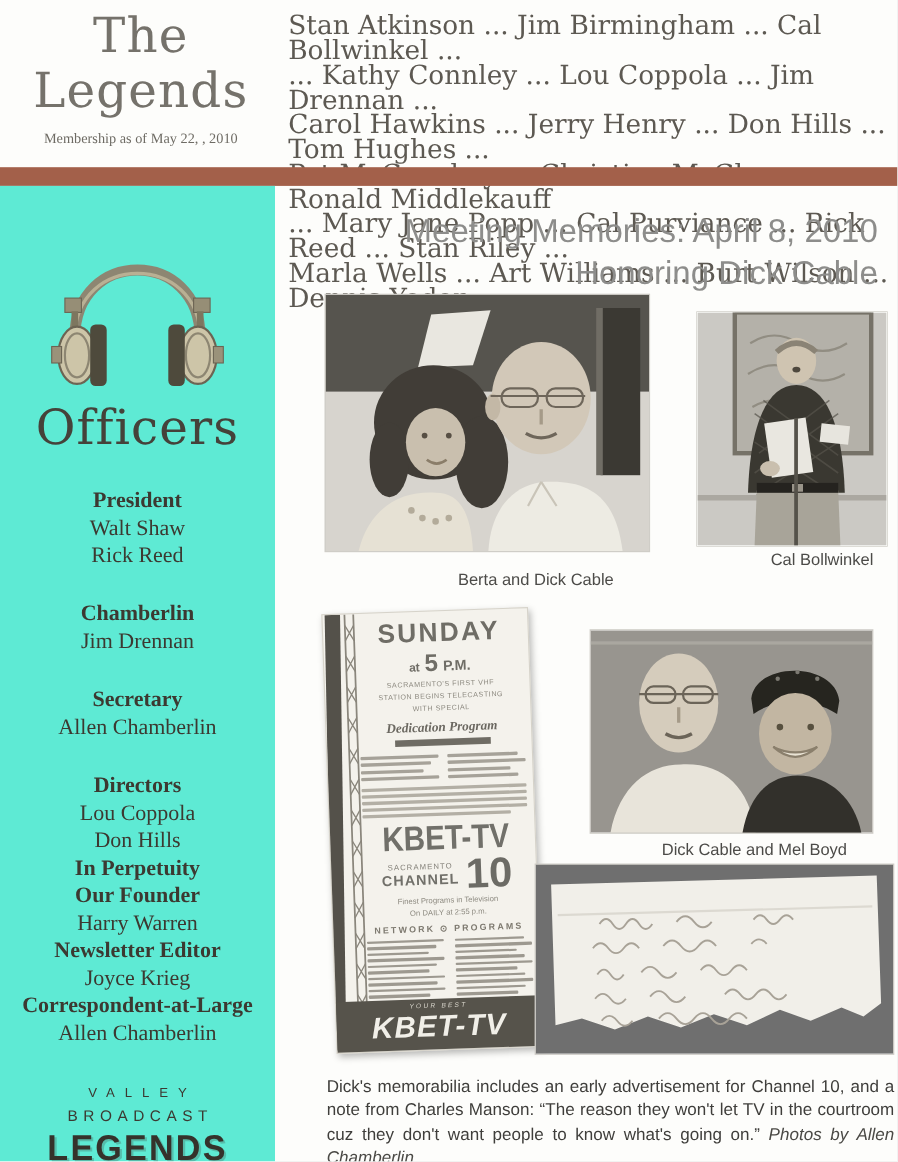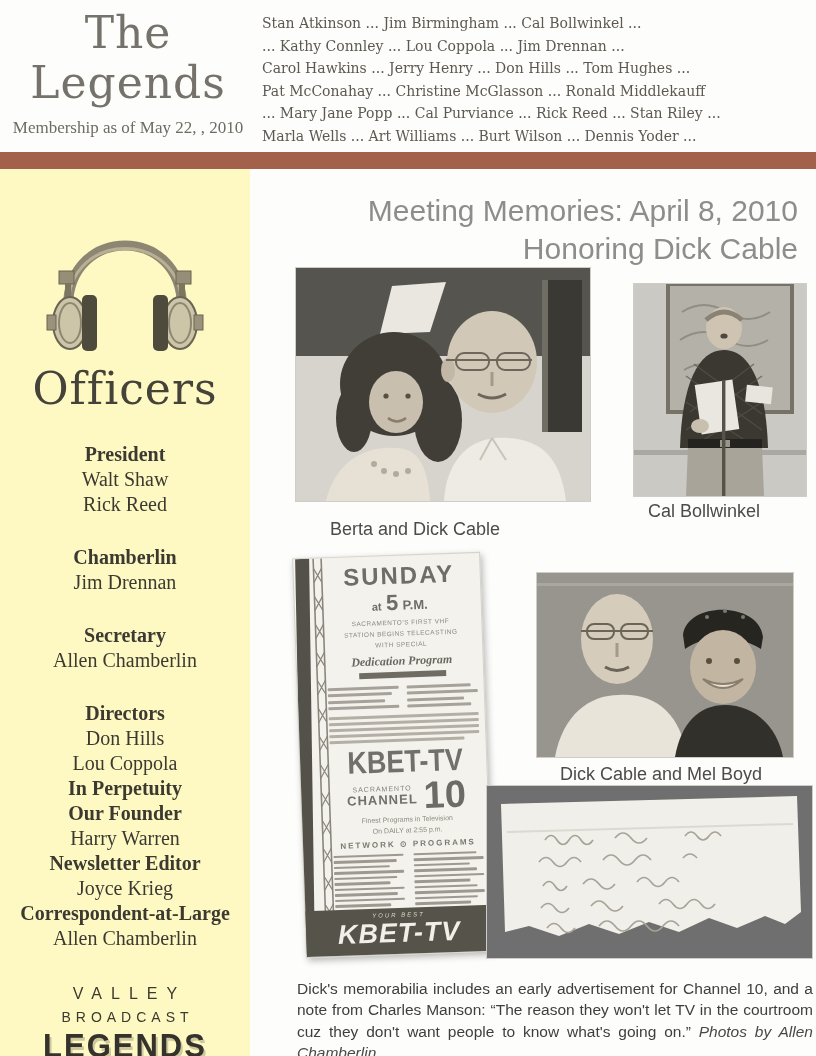--- a/index.html
+++ b/index.html
@@ -1,46 +1,46 @@
 <!DOCTYPE html>
 <html><head>
 <meta charset="utf-8">
 <style>
   html,body{margin:0;padding:0;background:#e9e9e9;}
   .page{position:relative;width:816px;height:1056px;margin:0 auto;background:#fdfdfb;overflow:hidden;
         font-family:"Liberation Serif",serif;}
   
   .masthead-left{position:absolute;left:0;top:8px;width:256px;text-align:center;color:#75726b;}
   .masthead-title{font-family:"DejaVu Serif",serif;font-size:44px;line-height:50px;letter-spacing:1px;}
-  .membership-note{margin-top:10px;font-size:17px;color:#6e6b64;}
+  .membership-note{margin-top:10px;font-size:13px;color:#6e6b64;}
   .member-list{position:absolute;left:262px;top:12px;width:550px;
-               font-family:"DejaVu Serif",serif;font-size:14px;line-height:22.5px;color:#5d5952;}
+               font-family:"DejaVu Serif",serif;font-size:24px;line-height:22.5px;color:#5d5952;}
   
   .accent-bar{position:absolute;left:0;top:152px;width:816px;height:17px;background:#a3604a;}
   
-  .sidebar{position:absolute;left:0;top:169px;width:250px;height:887px;background:#fef9c3;
+  .sidebar{position:absolute;left:0;top:169px;width:250px;height:887px;background:#5eead4;
            text-align:center;color:#3c3931;}
   .headphones{margin-top:26px;}
   .officers-heading{font-family:"DejaVu Serif",serif;font-size:44px;color:#45423a;margin-top:2px;letter-spacing:1px;}
   .officer-lines{margin-top:14px;font-size:20px;line-height:25px;}
   .officer-lines .b{font-weight:bold;margin-top:28px;}
   .side-block{font-size:20px;line-height:25px;}
   .side-block .b{font-weight:bold;}
   .org-block{margin-top:34px;}
-  .org-valley{font-family:"Liberation Sans",sans-serif;font-size:16px;letter-spacing:9px;color:#3c3931;text-indent:9px;}
+  .org-valley{font-family:"Liberation Sans",sans-serif;font-size:12px;letter-spacing:9px;color:#3c3931;text-indent:9px;}
   .org-broadcast{font-family:"Liberation Sans",sans-serif;font-size:14px;letter-spacing:5px;color:#3c3931;margin-top:6px;text-indent:5px;}
   .org-legends{font-family:"Liberation Sans",sans-serif;font-weight:900;font-size:31px;letter-spacing:2px;
                color:#35322b;margin-top:4px;transform:scaleY(1.05);text-shadow:2px 2px 0 rgba(60,57,49,.25);}
   .org-addr{font-size:19px;line-height:24px;margin-top:2px;}
   
   .main-heading{position:absolute;left:236px;top:192px;width:562px;text-align:right;
                 font-family:Liberation Sans, sans-serif;font-size:30px;line-height:38px;color:#8d8d8b;}
   .photo{position:absolute;box-shadow:0 0 0 1px #cfcdc7;}
   .photo svg{display:block;}
-  .caption{position:absolute;font-family:"Liberation Sans",sans-serif;font-size:18px;color:#4c4b48;text-align:left;}
+  .caption{position:absolute;font-family:"Liberation Sans",sans-serif;font-size:15px;color:#4c4b48;text-align:right;}
   
   .kbet{position:absolute;left:299px;top:555px;width:186px;height:398px;background:#f4f2ec;
         border:1px solid #d6d3ca;box-shadow:2px 3px 7px rgba(0,0,0,.28);transform:rotate(-2deg);
         font-family:"Liberation Sans",sans-serif;color:#6f6d66;}
   .kbet-inner{position:absolute;left:30px;right:6px;top:6px;text-align:center;}
   .k-sunday{font-weight:900;font-size:24px;letter-spacing:2px;color:#6f6d66;}
   .k-time{font-weight:900;color:#6f6d66;}
   .k-time .at{font-size:11px;font-weight:bold;}
   .k-time .five{font-size:22px;}
   .k-time .pm{font-size:13px;}
@@ -118,22 +118,22 @@
 
     <div class="officer-lines">
       <div class="b">President</div>
       <div>Walt Shaw</div>
       <div>Rick Reed</div>
       <div class="b">Chamberlin</div>
       <div>Jim Drennan</div>
       <div class="b">Secretary</div>
       <div>Allen Chamberlin</div>
       <div class="b">Directors</div>
+      <div>Lou Coppola</div>
       <div>Don Hills</div>
-      <div>Lou Coppola</div>
     </div>
 
     <div class="side-block">
       <div class="b">In Perpetuity</div>
       <div class="b">Our Founder</div>
       <div>Harry Warren</div>
     </div>
 
     <div class="side-block">
       <div class="b">Newsletter Editor</div>

